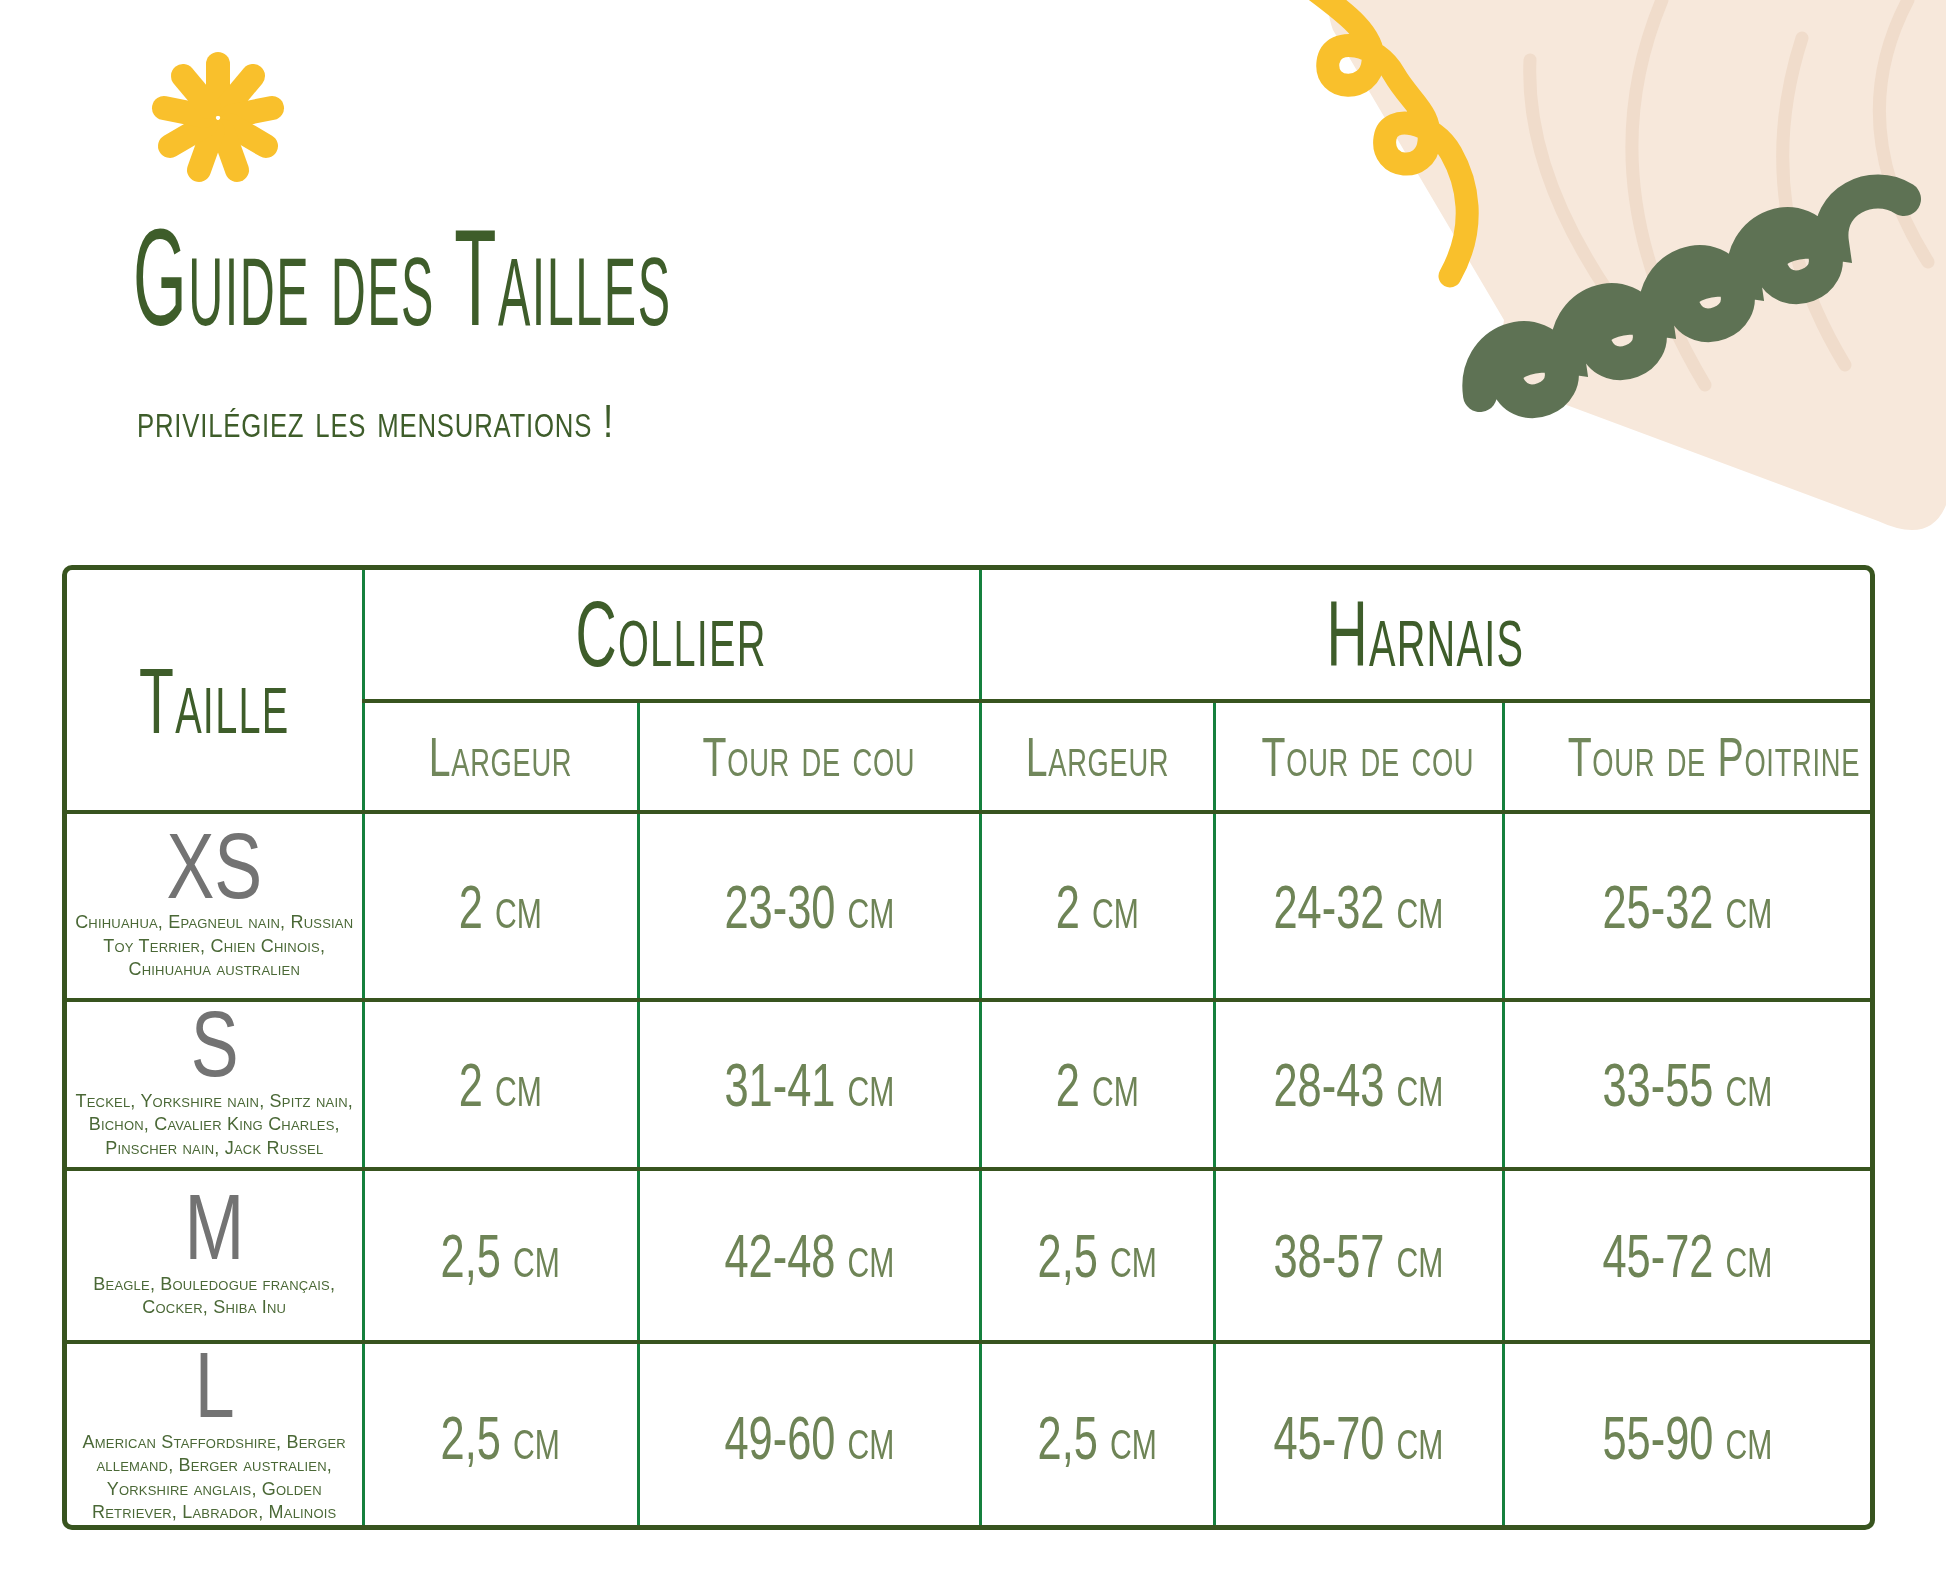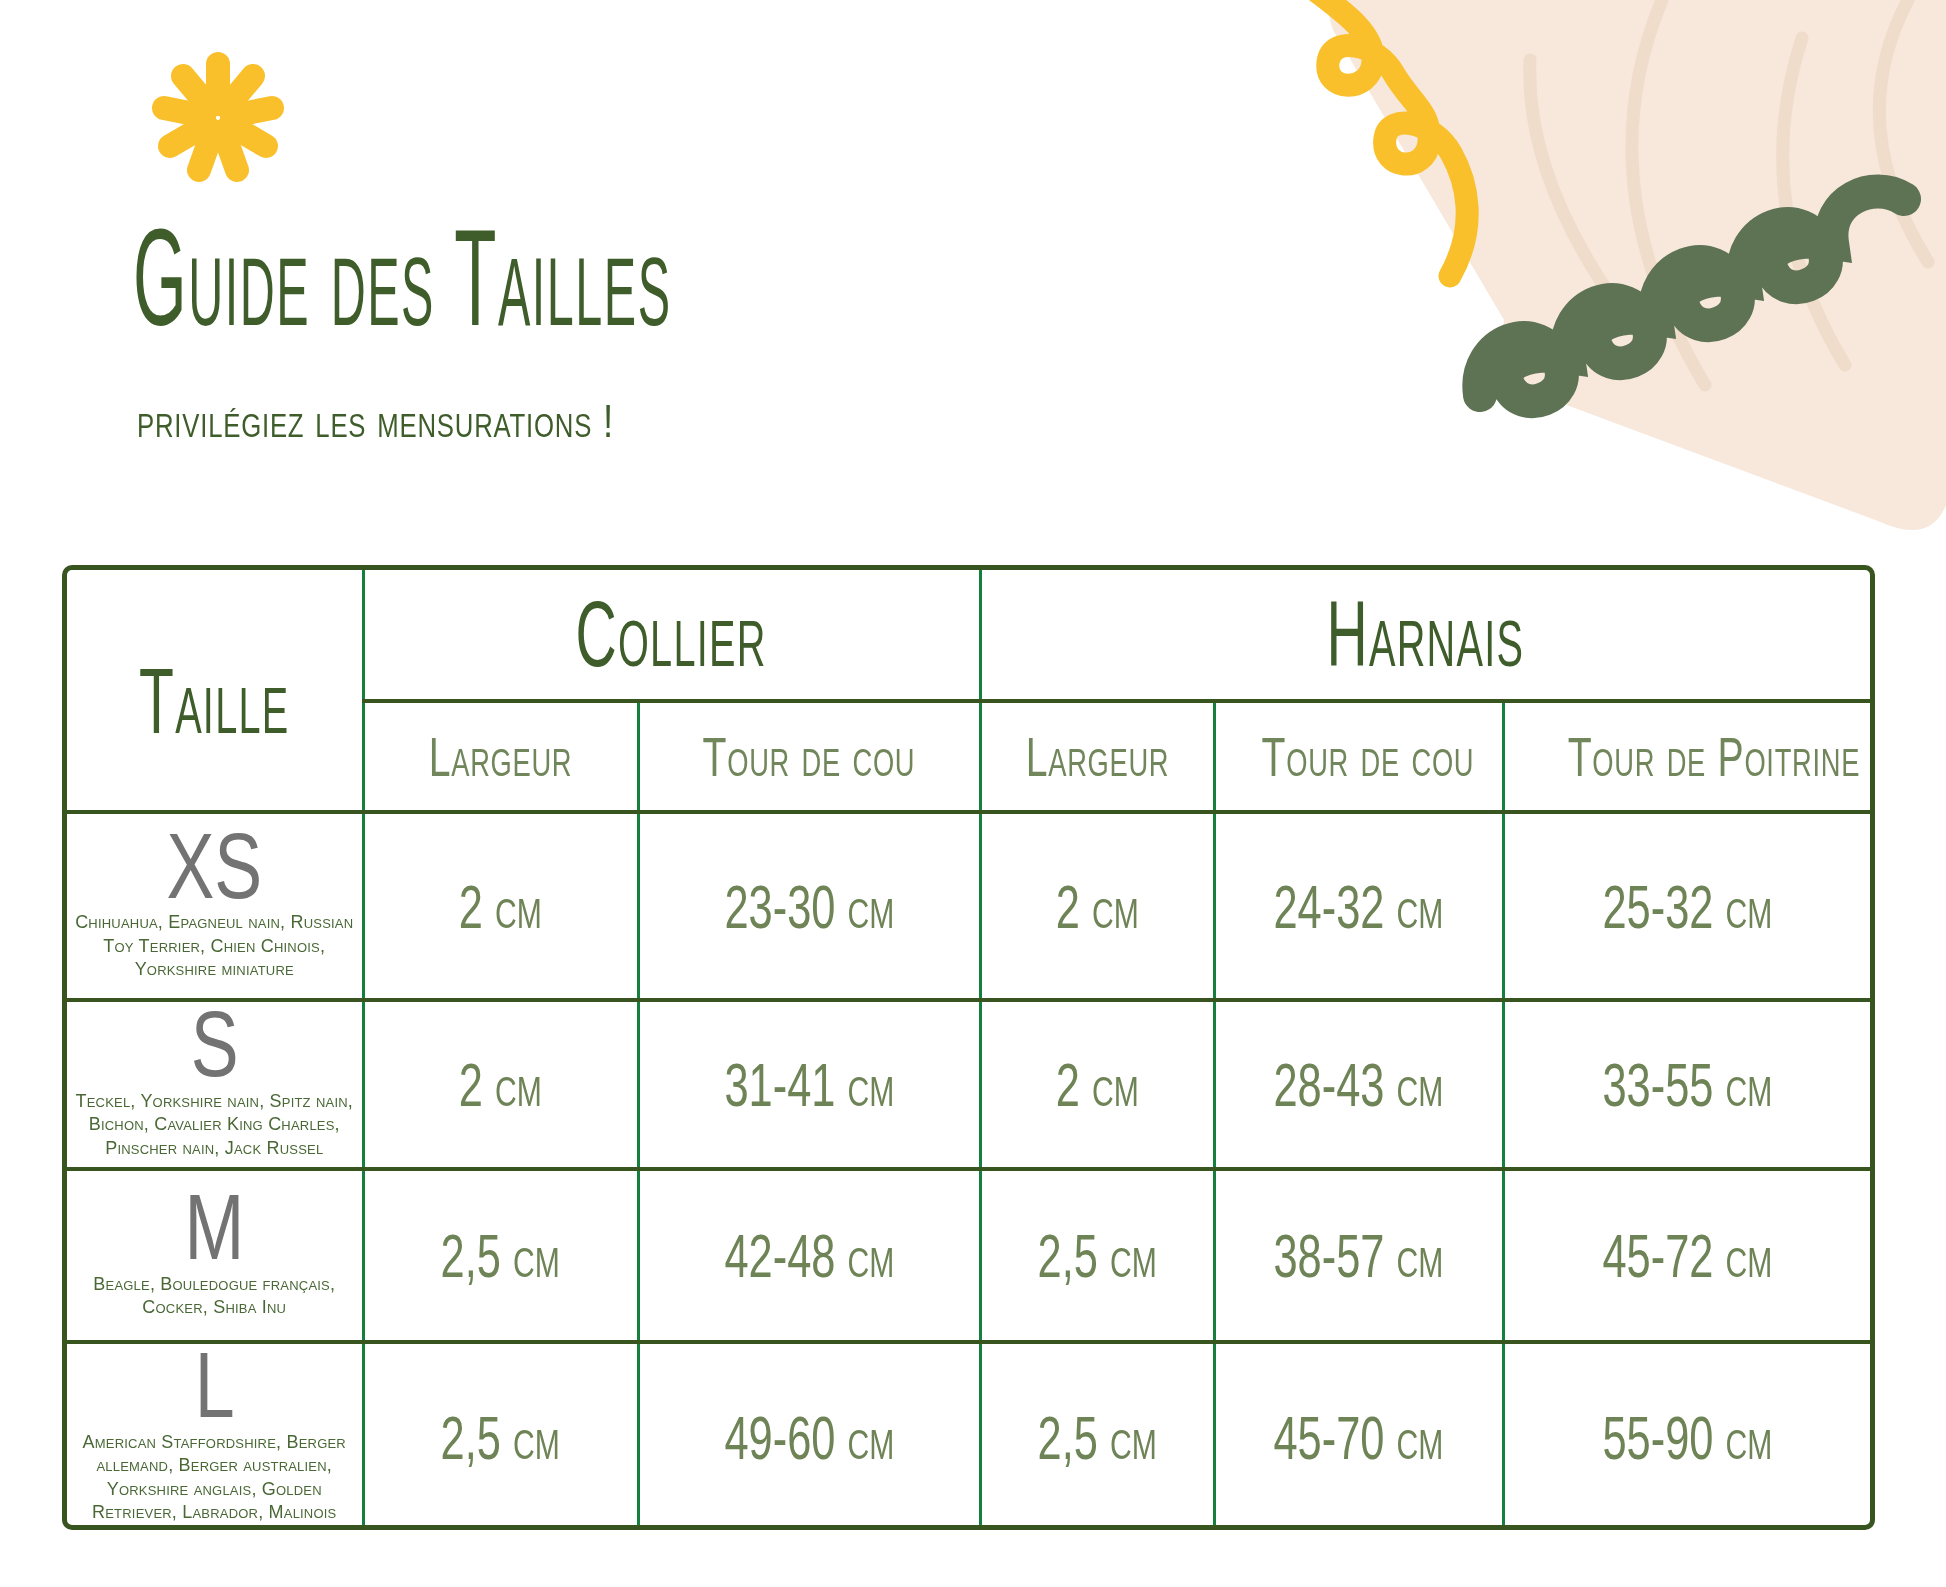--- a/index.html
+++ b/index.html
@@ -142,21 +142,21 @@
         <th class="h2cell"><span class="cond">Largeur</span></th>
         <th class="h2cell"><span class="cond">Tour de cou</span></th>
         <th class="h2cell"><span class="cond">Largeur</span></th>
         <th class="h2cell"><span class="cond">Tour de cou</span></th>
         <th class="h2cell"><span class="cond">Tour de Poitrine</span></th>
       </tr>
 
       <tr style="height:188px">
         <td class="no-l">
           <div class="size-letter"><span class="cond">XS</span></div>
-          <div class="breeds">Chihuahua, Epagneul nain, Russian Toy Terrier, Chien Chinois, Yorkshire miniature</div>
+          <div class="breeds">Chihuahua, Epagneul nain, Russian Toy Terrier, Chien Chinois, Chihuahua australien</div>
         </td>
         <td class="val"><span class="cond">2 cm</span></td>
         <td class="val"><span class="cond">23-30 cm</span></td>
         <td class="val"><span class="cond">2 cm</span></td>
         <td class="val"><span class="cond">24-32 cm</span></td>
         <td class="val"><span class="cond">25-32 cm</span></td>
       </tr>
 
       <tr style="height:169px">
         <td class="no-l">

